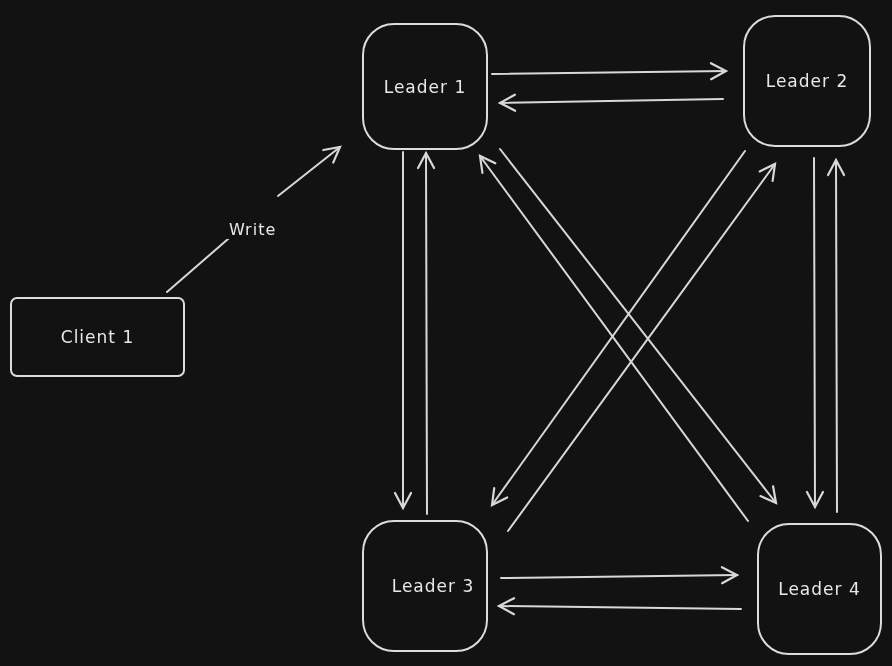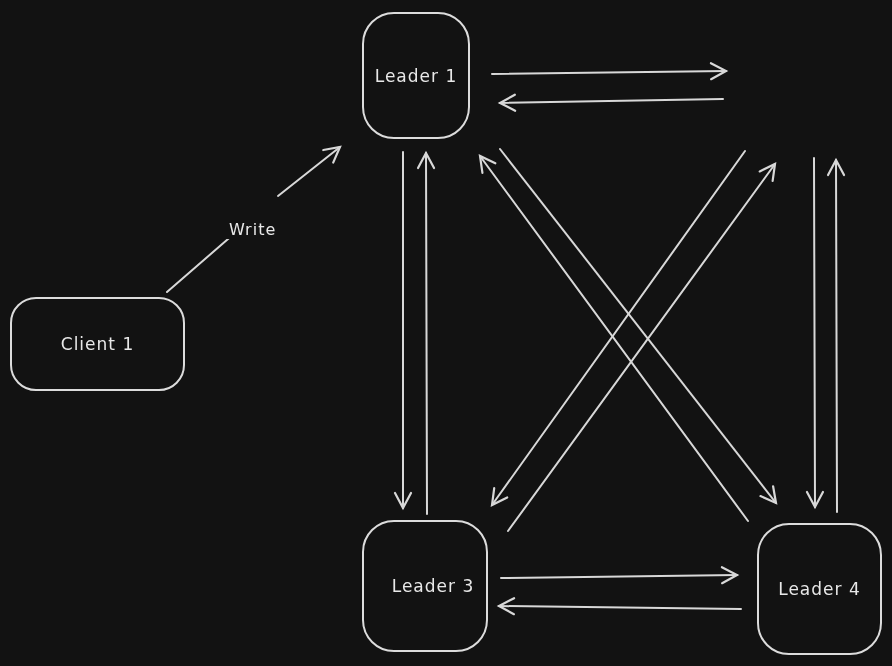--- a/index.html
+++ b/index.html
@@ -37,22 +37,22 @@
     align-items: center;
     justify-content: center;
     box-sizing: border-box;
   }
   .node-label {
     color: #e8e8e8;
     font-size: 17px;
     letter-spacing: 1px;
     white-space: nowrap;
   }
-  #node-client-1 { left: 10px;  top: 297px; width: 175px; height: 94px;  border-radius: 26px; }
-  #node-leader-1 { left: 362px; top: 12px;  width: 108px; height: 127px; }
+  #node-client-1 { left: 10px;  top: 297px; width: 175px; height: 80px;  border-radius: 7px; }
+  #node-leader-1 { left: 362px; top: 23px;  width: 126px; height: 127px; }
   #node-leader-2 { left: 743px; top: 15px;  width: 128px; height: 132px; }
   #node-leader-3 { left: 362px; top: 520px; width: 126px; height: 132px; padding-left: 16px; }
   #node-leader-4 { left: 757px; top: 523px; width: 125px; height: 132px; }
   .edge-label {
     position: absolute;
     color: #e8e8e8;
     font-size: 16px;
     letter-spacing: 1px;
     background: #121212;
     padding: 0 3px;
@@ -98,20 +98,23 @@
   </svg>
 
   <div class="node" id="node-client-1">
     <span class="node-label">Client 1</span>
   </div>
 
   <div class="node" id="node-leader-1">
     <span class="node-label">Leader 1</span>
   </div>
 
+  <div class="node" id="node-leader-2">
+    <span class="node-label">Leader 2</span>
+  </div>
 
   <div class="node" id="node-leader-3">
     <span class="node-label">Leader 3</span>
   </div>
 
   <div class="node" id="node-leader-4">
     <span class="node-label">Leader 4</span>
   </div>
 
   <div class="edge-label" id="edge-label-write">Write</div>

